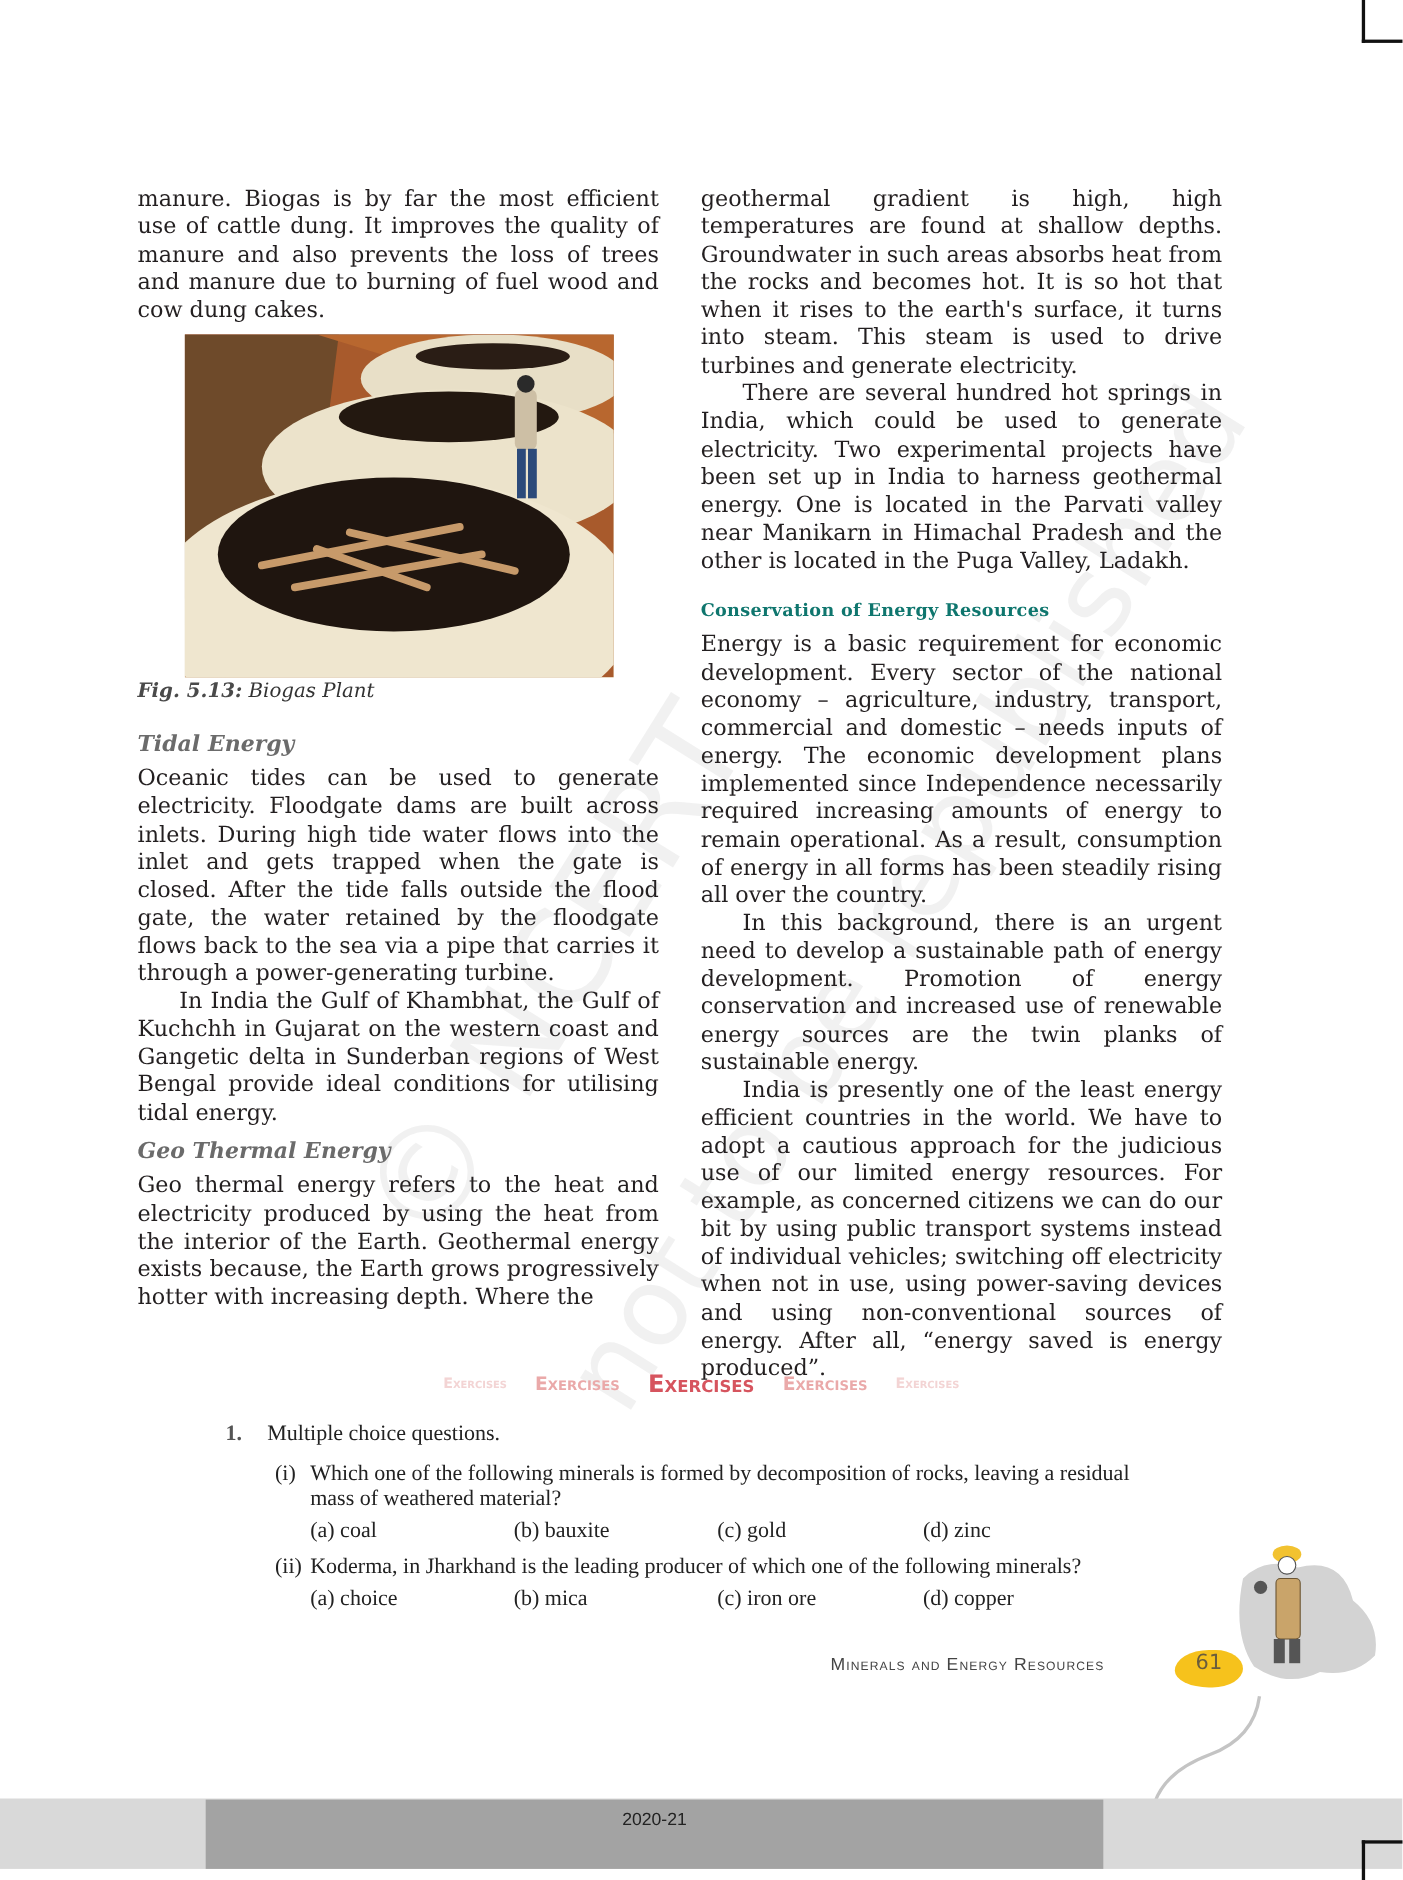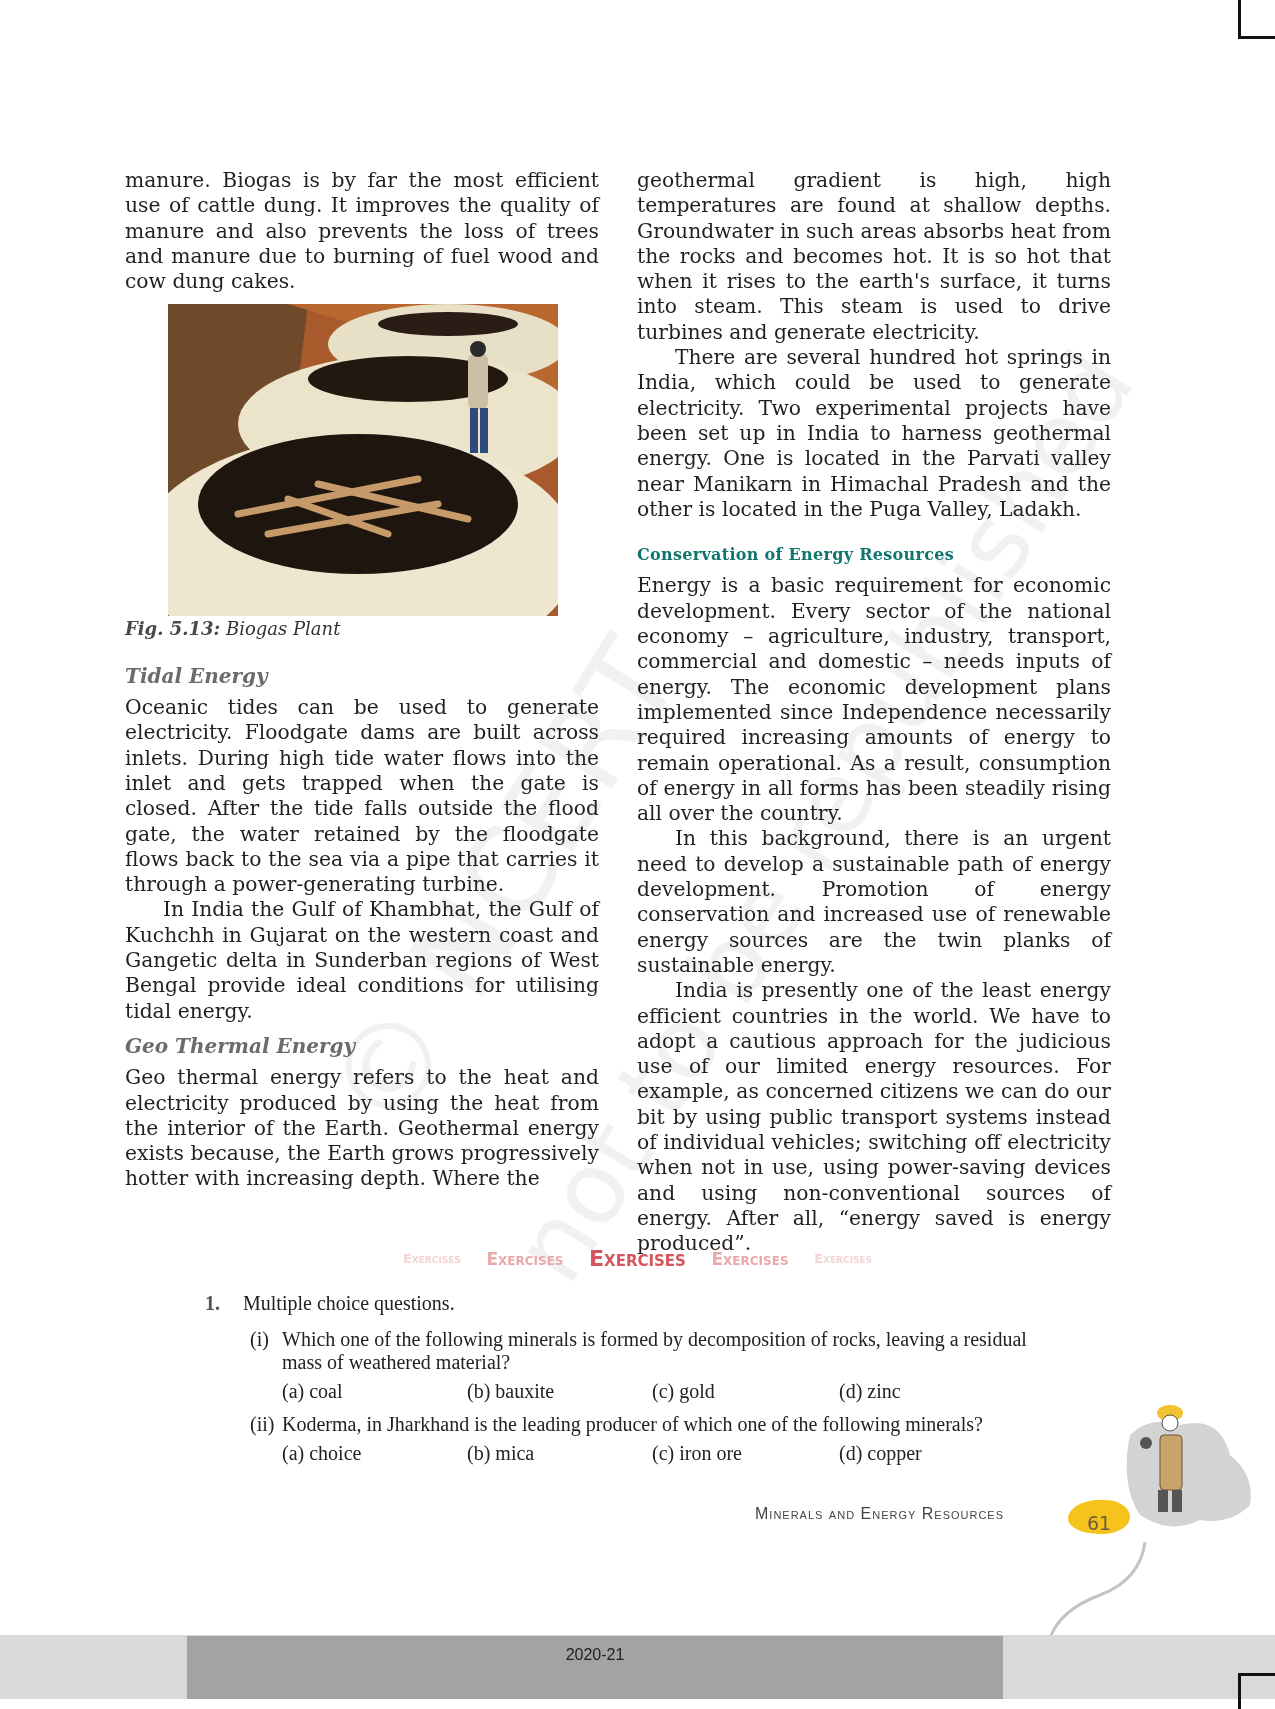--- a/index.html
+++ b/index.html
@@ -45,21 +45,21 @@
   .q-sub-num { width: 32px; }
   .q-sub-text { flex: 1; }
   .options { display: flex; margin: 6px 0 0 77px; }
   .opt { width: 185px; }
   .opt:nth-child(3) { width: 187px; }
 
   .running-head { position: absolute; top: 1505px; left: 755px; font-family: "Liberation Sans", sans-serif;
     font-size: 16px; letter-spacing: 1px; color: #444; font-variant: small-caps; }
   .page-badge { position: absolute; left: 1068px; top: 1500px; width: 62px; height: 34px;
     background: #f6c21c; border-radius: 50% 40% 45% 50% / 55% 50% 50% 45%;
-    display: flex; align-items: flex-end; justify-content: center;
+    display: flex; align-items: flex-start; justify-content: center;
     font-family: "DejaVu Sans", sans-serif; font-size: 19px; color: #6a5d3c; }
 
   .miner { position: absolute; left: 1110px; top: 1395px; width: 150px; height: 150px; }
   .cord { position: absolute; left: 1040px; top: 1540px; width: 110px; height: 100px; }
 
   .footer-band { position: absolute; left: 0; top: 1635px; width: 1275px; height: 64px; background: #d9d9d9; }
   .footer-year { position: absolute; left: 187px; top: 1636px; width: 816px; height: 63px; background: #a3a3a3;
     display: flex; justify-content: center; padding-top: 10px; box-sizing: border-box;
     font-family: "Liberation Sans", sans-serif; font-size: 16px; color: #222; }
 </style>

